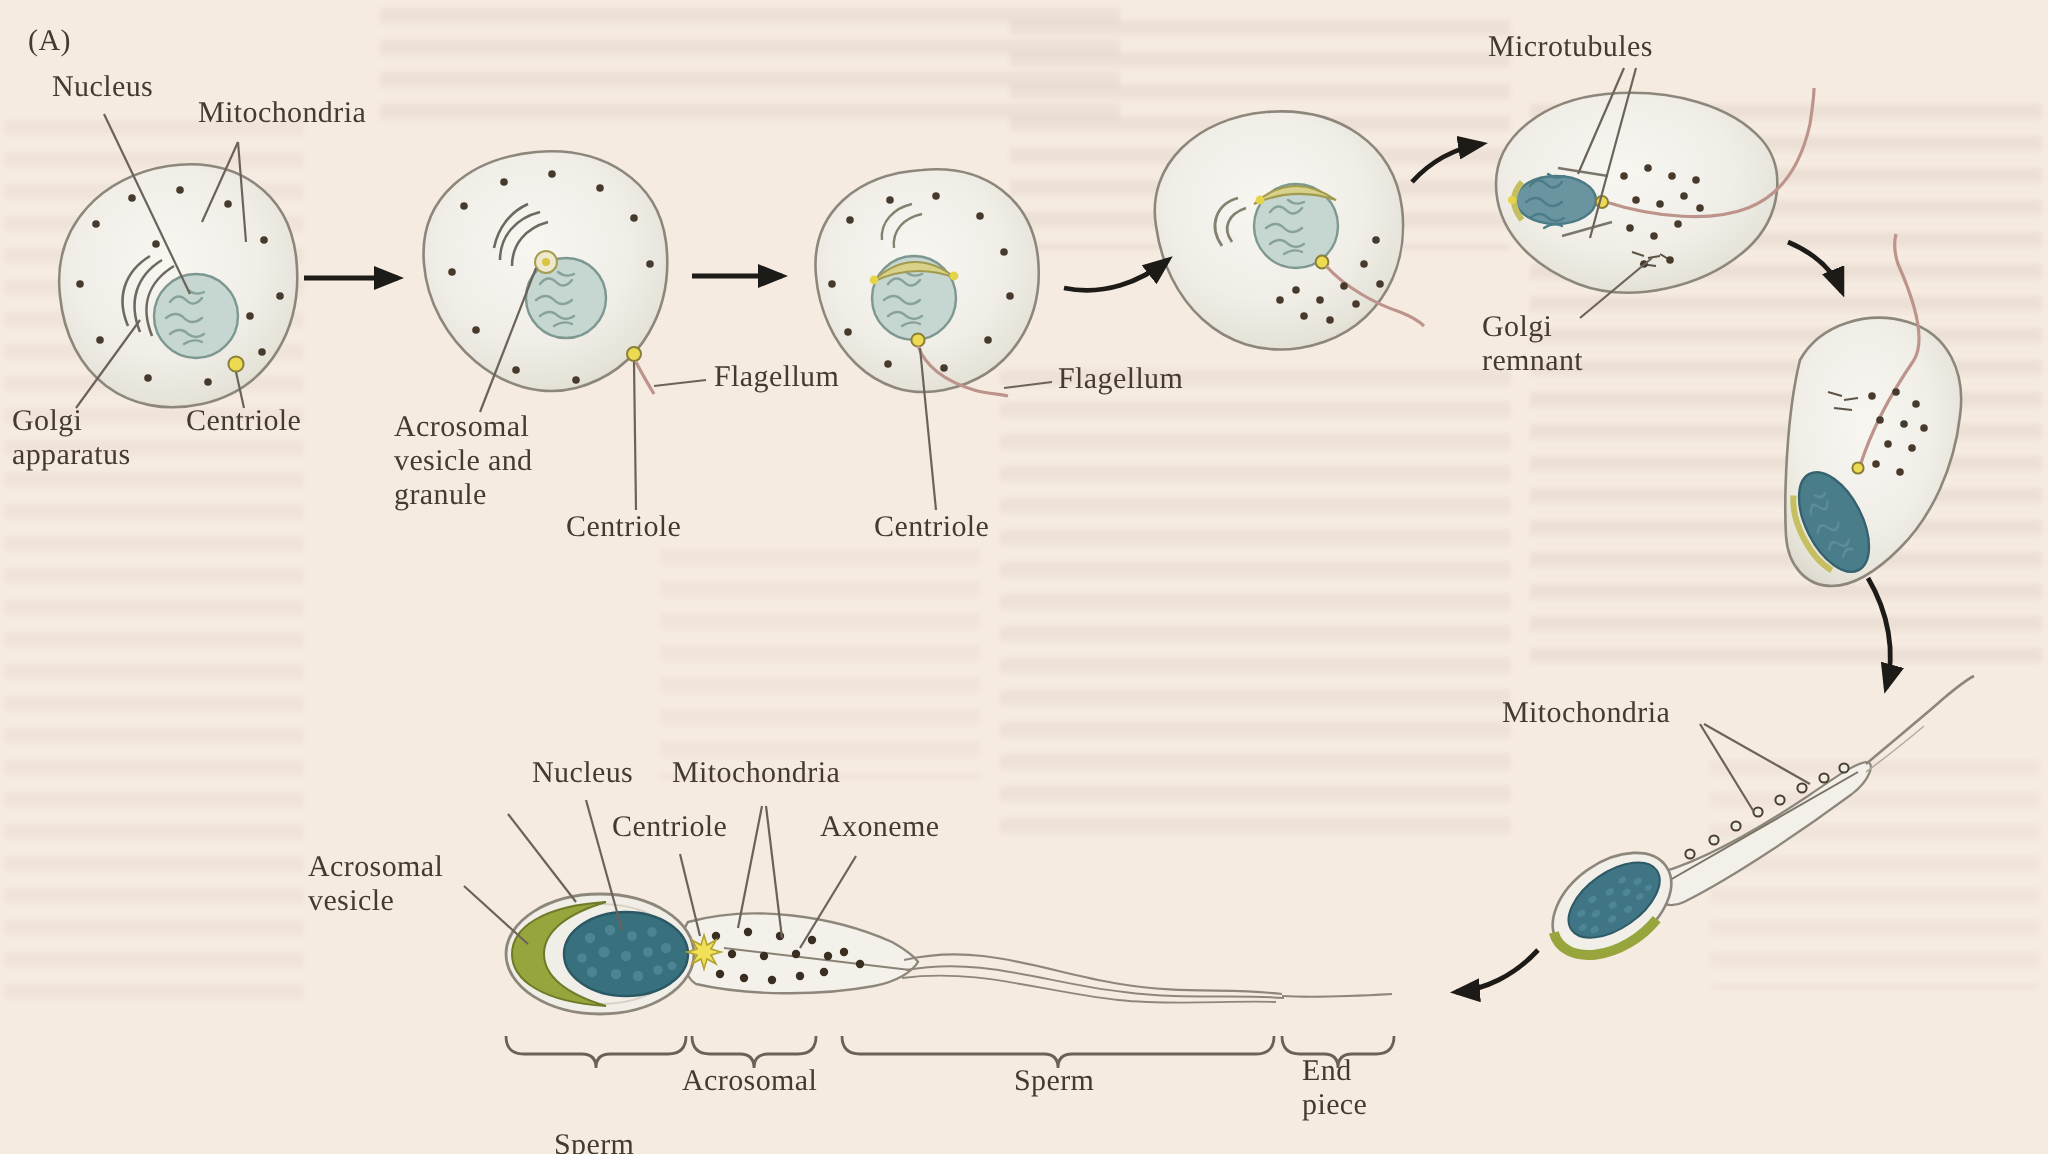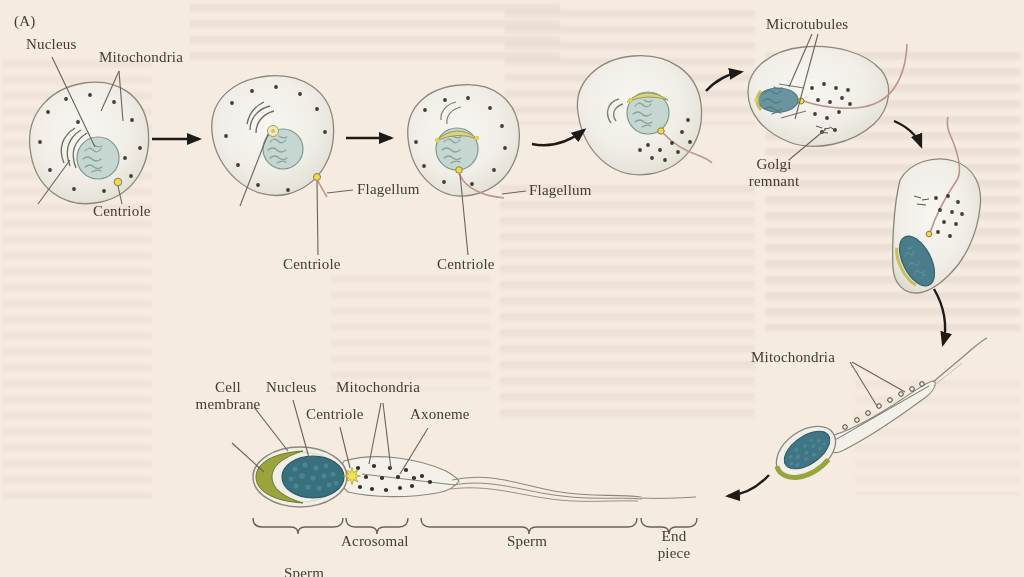--- a/index.html
+++ b/index.html
@@ -12,21 +12,21 @@
       linear-gradient(90deg, #c2b7ab 0px, rgba(194,183,171,0) 14px),
       linear-gradient(180deg, rgba(186,174,161,.45) 0px, rgba(186,174,161,0) 9px),
       linear-gradient(90deg, #f2e5da, #f8ede3 30%, #f7ecе2 70%, #f2e7dd);
     font-family:"Liberation Serif", serif;
   }
   .bleed{position:absolute;pointer-events:none;
     background:repeating-linear-gradient(180deg, rgba(138,108,96,.10) 0 7px, rgba(138,108,96,.03) 7px 9px, rgba(0,0,0,0) 9px 16px);
     filter:blur(1.3px);}
   svg#art{position:absolute;left:0;top:0;}
   .lbl{position:absolute;font-size:15px;line-height:1.12;color:#443b30;letter-spacing:.2px;white-space:nowrap;}
-  .wrap{white-space:normal;text-align:center;}
+  .wrap{white-space:normal;}
 </style>
 </head>
 <body>
 
 <div id="page">
 
   <div class="bleed" style="left:190px;top:4px;width:370px;height:58px;opacity:.8"></div>
   <div class="bleed" style="left:505px;top:10px;width:250px;height:115px;opacity:.8"></div>
   <div class="bleed" style="left:765px;top:52px;width:256px;height:280px;opacity:.85"></div>
   <div class="bleed" style="left:2px;top:60px;width:150px;height:440px;opacity:.55"></div>
@@ -328,30 +328,32 @@
       <path d="M253,518 Q253,527 262,527 L291,527 Q298,527 298,534 Q298,527 305,527 L334,527 Q343,527 343,518"></path>
       <path d="M346,518 Q346,527 355,527 L370,527 Q377,527 377,534 Q377,527 384,527 L399,527 Q408,527 408,518"></path>
       <path d="M421,518 Q421,527 430,527 L522,527 Q529,527 529,534 Q529,527 536,527 L628,527 Q637,527 637,518"></path>
       <path d="M641,518 Q641,527 650,527 L662,527 Q669,527 669,534 Q669,527 676,527 L688,527 Q697,527 697,518"></path>
     </g>
   </svg>
 
   <div class="lbl" style="left:14px;top:13px">(A)</div>
   <div class="lbl" style="left:26px;top:36px">Nucleus</div>
   <div class="lbl" style="left:99px;top:49px">Mitochondria</div>
+  <div class="lbl wrap" style="left:6px;top:203px;width:72px">Golgi apparatus</div>
   <div class="lbl" style="left:93px;top:203px">Centriole</div>
+  <div class="lbl wrap" style="left:197px;top:206px;width:84px">Acrosomal vesicle and granule</div>
   <div class="lbl" style="left:283px;top:256px">Centriole</div>
   <div class="lbl" style="left:357px;top:181px">Flagellum</div>
   <div class="lbl" style="left:437px;top:256px">Centriole</div>
   <div class="lbl" style="left:529px;top:182px">Flagellum</div>
-  <div class="lbl" style="left:766px;top:16px">Microtubules</div>
+  <div class="lbl" style="left:744px;top:16px">Microtubules</div>
   <div class="lbl wrap" style="left:741px;top:156px;width:66px">Golgi remnant</div>
   <div class="lbl" style="left:751px;top:349px">Mitochondria</div>
-  <div class="lbl wrap" style="left:185px;top:379px;width:86px">Cell membrane</div>
   <div class="lbl" style="left:266px;top:379px">Nucleus</div>
   <div class="lbl" style="left:336px;top:379px">Mitochondria</div>
   <div class="lbl" style="left:306px;top:406px">Centriole</div>
   <div class="lbl" style="left:410px;top:406px">Axoneme</div>
+  <div class="lbl wrap" style="left:154px;top:426px;width:84px">Acrosomal vesicle</div>
   <div class="lbl wrap" style="left:277px;top:565px;width:54px">Sperm head</div>
   <div class="lbl" style="left:341px;top:533px">Acrosomal</div>
   <div class="lbl" style="left:507px;top:533px">Sperm</div>
   <div class="lbl wrap" style="left:651px;top:528px;width:46px">End piece</div>
 </div>
 
 </body></html>

